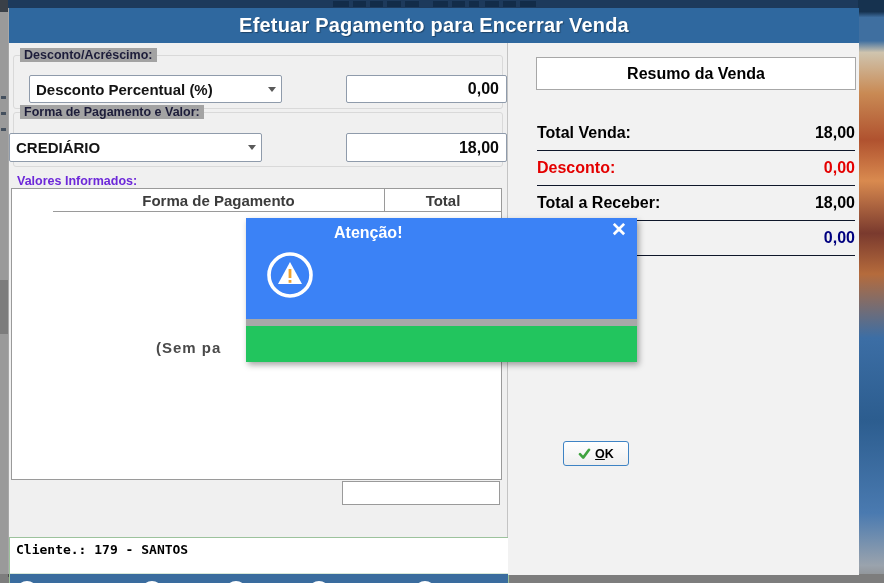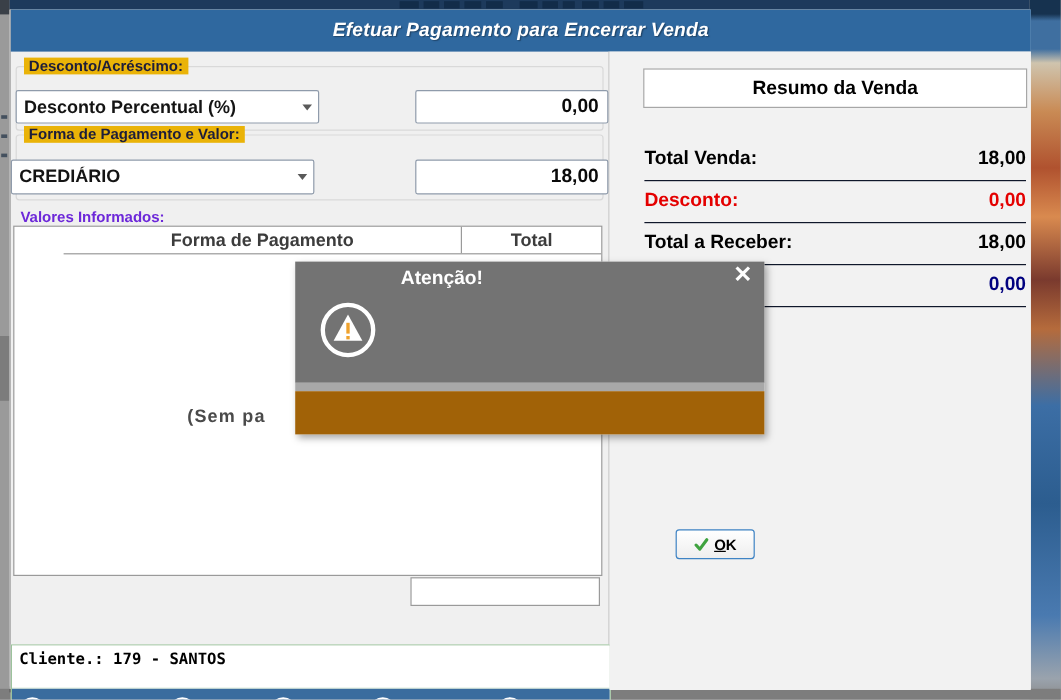--- a/index.html
+++ b/index.html
@@ -17,29 +17,29 @@
   .bg-navy{position:absolute;left:8px;top:0;width:850px;height:8px;background:#1d3a5c;overflow:hidden;}
   .bg-navy .frag{position:absolute;top:1px;background:#122c49;}
   .bottom-shadow{position:absolute;left:0;top:574px;width:884px;height:9px;background:#7d7d7d;}
   .bottom-shadow-inner{position:absolute;left:8px;top:572px;width:500px;height:5px;background:#4c4c4c;}
 
   
   .window{position:absolute;left:8px;top:8px;width:850px;height:566px;background:#f0f0f0;
     border-left:1px solid #a7a7a7;}
   .titlebar{position:absolute;left:0;top:0;width:850px;height:35px;background:#2f689f;
     display:flex;align-items:center;justify-content:center;}
-  .titlebar span{color:#fff;font-weight:bold;font-size:16px;letter-spacing:.2px;
-    text-shadow:1px 1px 1px rgba(0,0,0,.35);font-style:italic;}
+  .titlebar span{color:#fff;font-weight:bold;font-size:20px;letter-spacing:.2px;
+    text-shadow:1px 1px 1px rgba(0,0,0,.35);}
 
   .pane-divider{position:absolute;left:498px;top:35px;width:1px;height:532px;background:#c4c4c4;}
   .right-pane{position:absolute;left:499px;top:35px;width:351px;height:532px;background:#f2f2f2;}
 
   
   .groupbox{position:absolute;border:1px solid #d9d9d9;border-radius:3px;background:#f0f0f0;}
-  .groupbox .gb-label{position:absolute;left:6px;top:-8px;background:#eab308;padding:0 4px;
+  .groupbox .gb-label{position:absolute;left:6px;top:-8px;background:#a3a3a3;padding:0 4px;
     font-size:12.5px;font-weight:bold;color:#1d1d3a;white-space:nowrap;}
   .combo{position:absolute;background:#fff;border:1px solid #8f9bab;border-radius:2px;
     display:flex;align-items:center;}
   .combo .combo-text{flex:1;padding-left:6px;font-size:15px;font-weight:bold;color:#141414;white-space:nowrap;overflow:hidden;}
   .combo .arrow{width:18px;display:flex;align-items:center;justify-content:center;}
   .combo .arrow i{width:0;height:0;border-left:4px solid transparent;border-right:4px solid transparent;border-top:5px solid #5a5a5a;}
   .numfield{position:absolute;background:#fff;border:1px solid #8f9bab;border-radius:2px;
     display:flex;align-items:center;justify-content:flex-end;padding-right:7px;
     font-size:16px;font-weight:bold;color:#0a0a0a;}
 
@@ -72,23 +72,23 @@
   .sum-row{position:absolute;left:29px;width:318px;height:35px;display:flex;align-items:center;
     justify-content:space-between;border-bottom:1px solid #0f172a;}
   .sum-row .sl{font-size:16px;font-weight:bold;color:#000;}
   .sum-row .sv{font-size:16px;font-weight:bold;color:#000;}
   .sum-row.red .sl,.sum-row.red .sv{color:#e40000;}
   .sum-row.navy .sv{color:#00007f;}
 
   
   .alert{position:absolute;left:246px;top:218px;width:391px;height:144px;z-index:50;
     box-shadow:2px 3px 6px rgba(0,0,0,.35);background:#fff;}
-  .alert-head{position:absolute;left:0;top:0;width:391px;height:101px;background:#737373;}
+  .alert-head{position:absolute;left:0;top:0;width:391px;height:101px;background:#3b82f6;}
   .alert-divider{position:absolute;left:0;top:101px;width:391px;height:7px;background:#a8a8a8;}
-  .alert-foot{position:absolute;left:0;top:108px;width:391px;height:36px;background:#a16207;}
+  .alert-foot{position:absolute;left:0;top:108px;width:391px;height:36px;background:#22c55e;}
   .alert-title{position:absolute;left:88px;top:6px;color:#fff;font-weight:bold;font-size:16px;}
   .alert-msg{position:absolute;left:88px;top:32px;width:280px;color:#fff;font-size:12.5px;line-height:1.55;}
   .alert-close{position:absolute;right:10px;top:2px;color:#fff;font-size:19px;font-weight:bold;cursor:pointer;line-height:1;}
   .warn-icon{position:absolute;left:20px;top:33px;}
   .ok-btn{position:absolute;right:8px;top:115px;width:64px;height:23px;background:linear-gradient(#ffffff,#eeeeee);
     border:1px solid #3e83c4;border-radius:3px;display:flex;align-items:center;justify-content:center;gap:4px;cursor:pointer;}
   .ok-btn .ok-lbl{font-size:12.5px;font-weight:bold;color:#000;}
   .ok-btn u{text-decoration:underline;}
 </style>
 </head>
@@ -127,21 +127,21 @@
       <span>Efetuar Pagamento para Encerrar Venda</span>
     </div>
 
     <div class="pane-divider"></div>
 
     <div style="position:absolute;left:0;top:35px;width:498px;height:532px;">
 
       <div class="groupbox" style="left:4px;top:12px;width:488px;height:52px;">
         <span class="gb-label">Desconto/Acréscimo:</span>
       </div>
-      <div class="combo" style="left:4px;top:32px;width:251px;height:26px;">
+      <div class="combo" style="left:20px;top:32px;width:251px;height:26px;">
         <span class="combo-text">Desconto Percentual (%)</span>
         <span class="arrow">
             <i></i>
           </span>
       </div>
       <div class="numfield" style="left:337px;top:32px;width:152px;height:26px;">0,00</div>
 
       <div class="groupbox" style="left:4px;top:69px;width:488px;height:53px;">
         <span class="gb-label">Forma de Pagamento e Valor:</span>
       </div>

